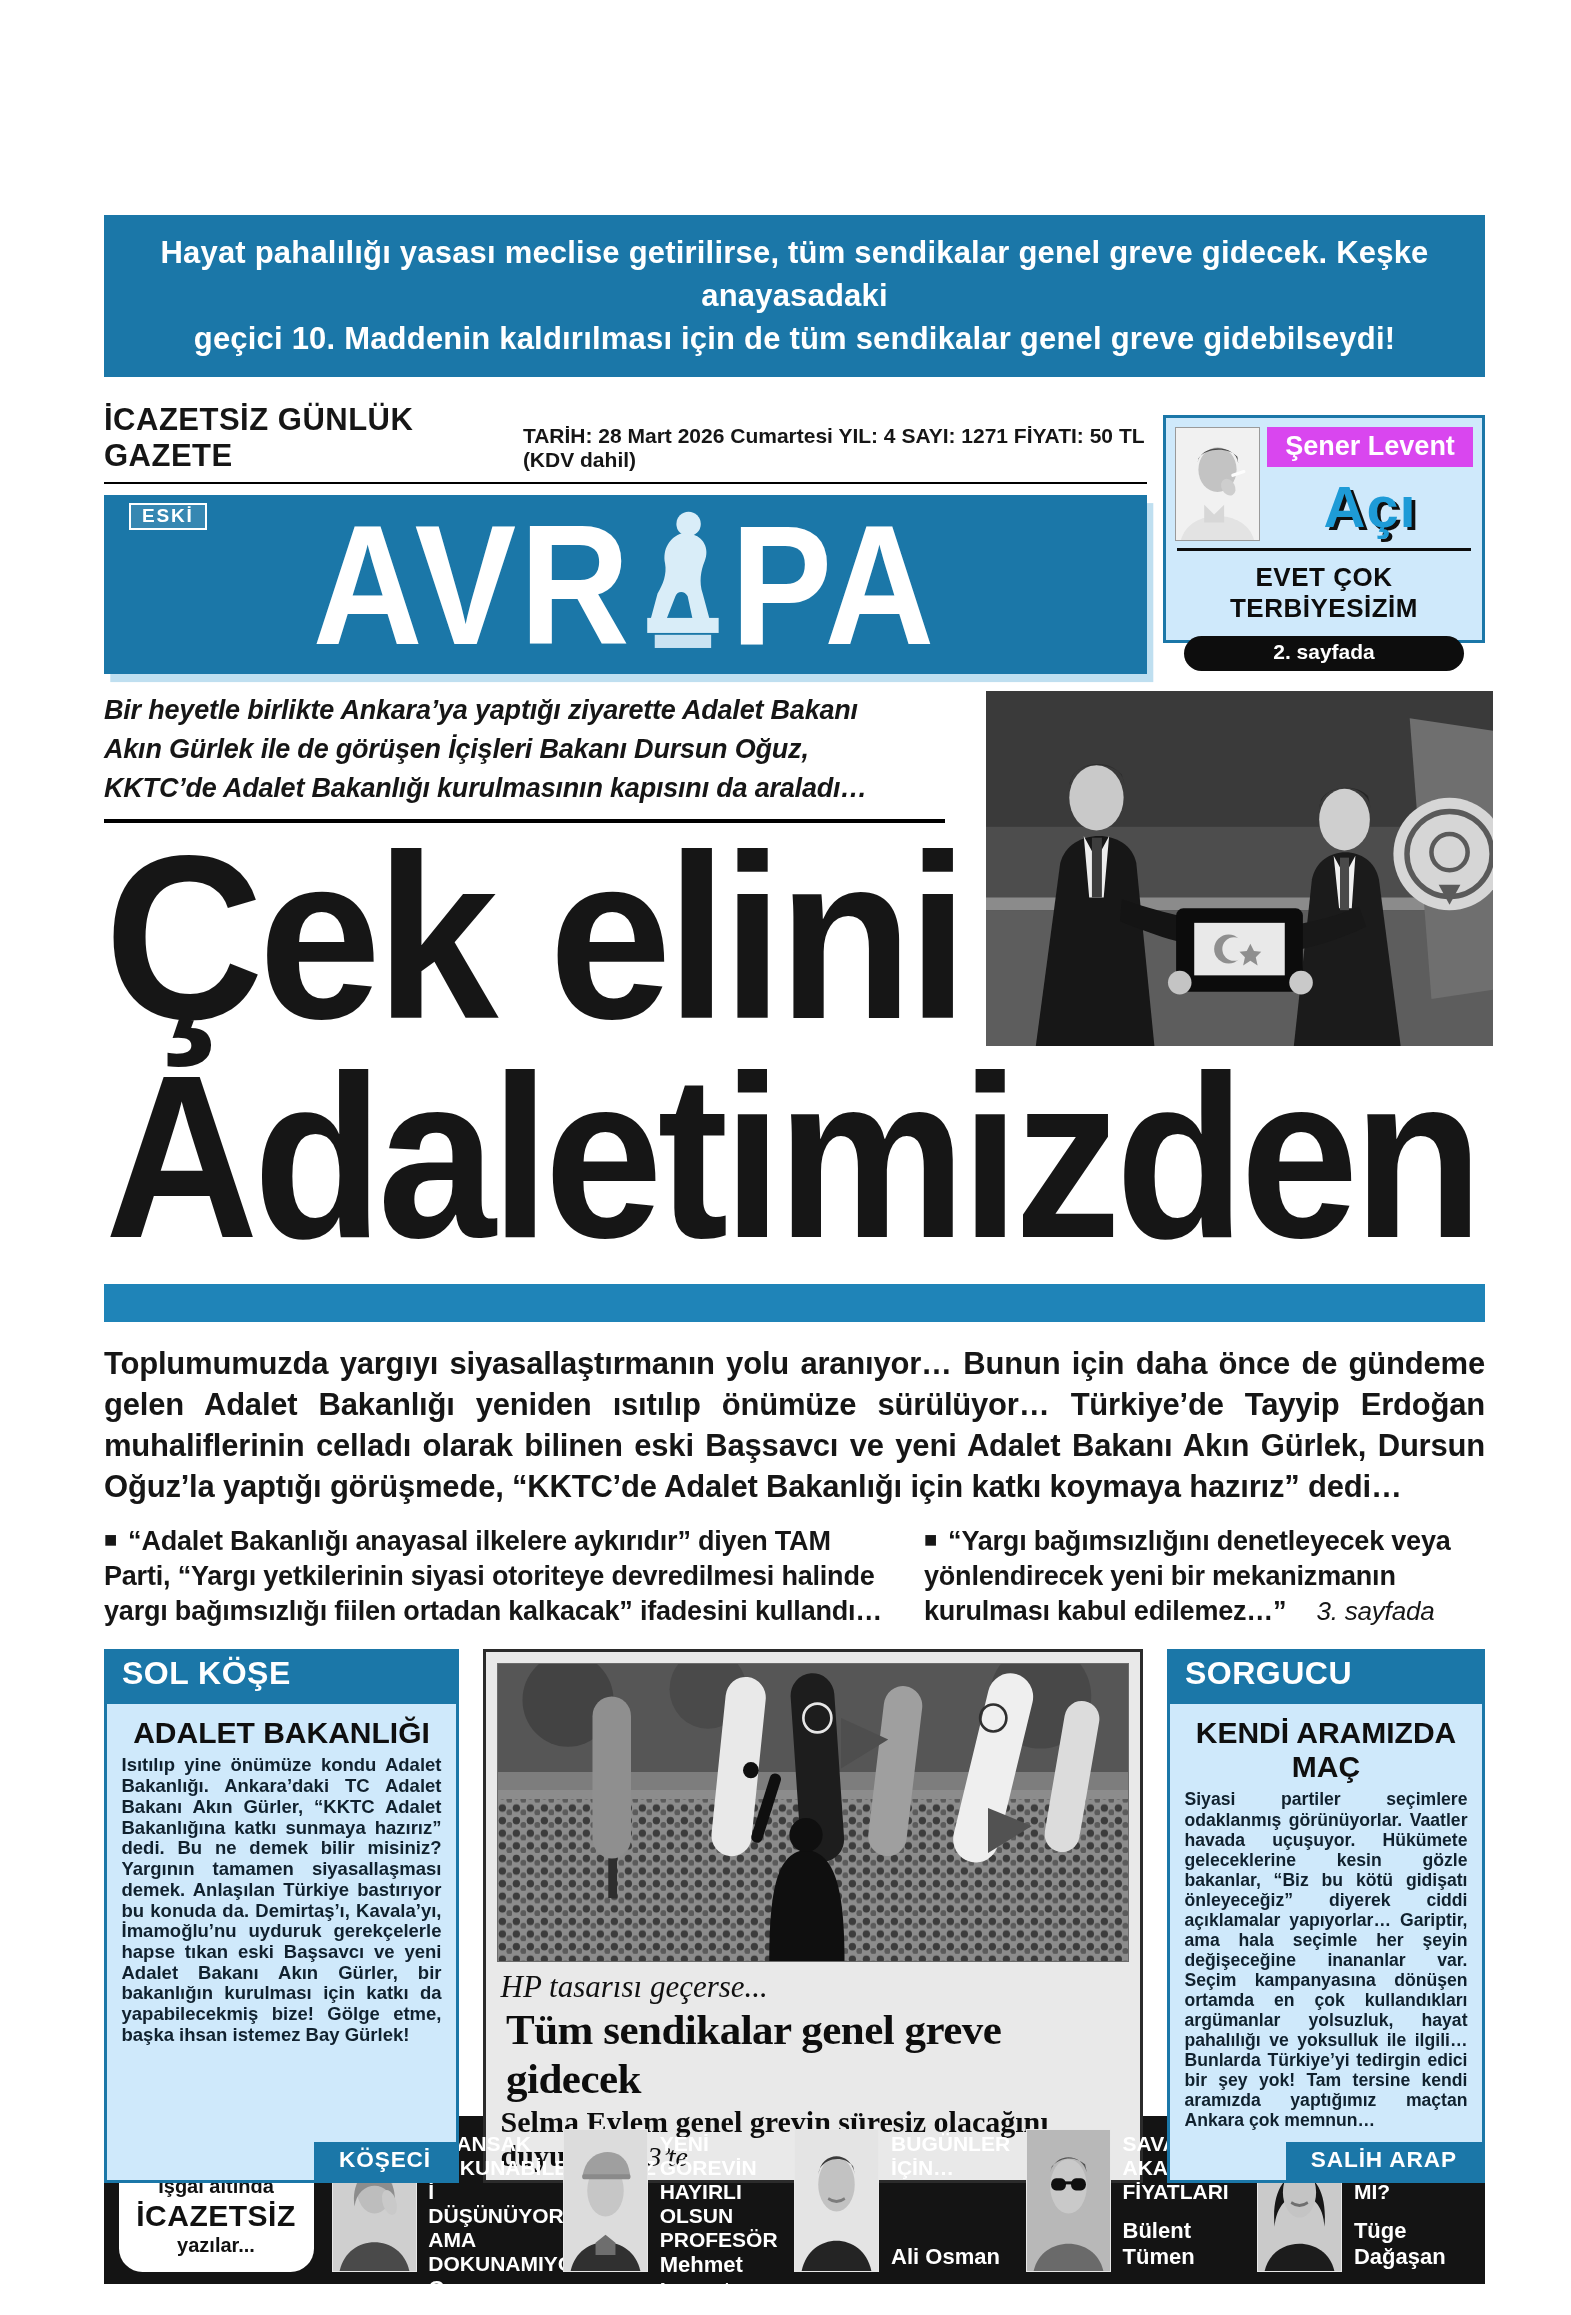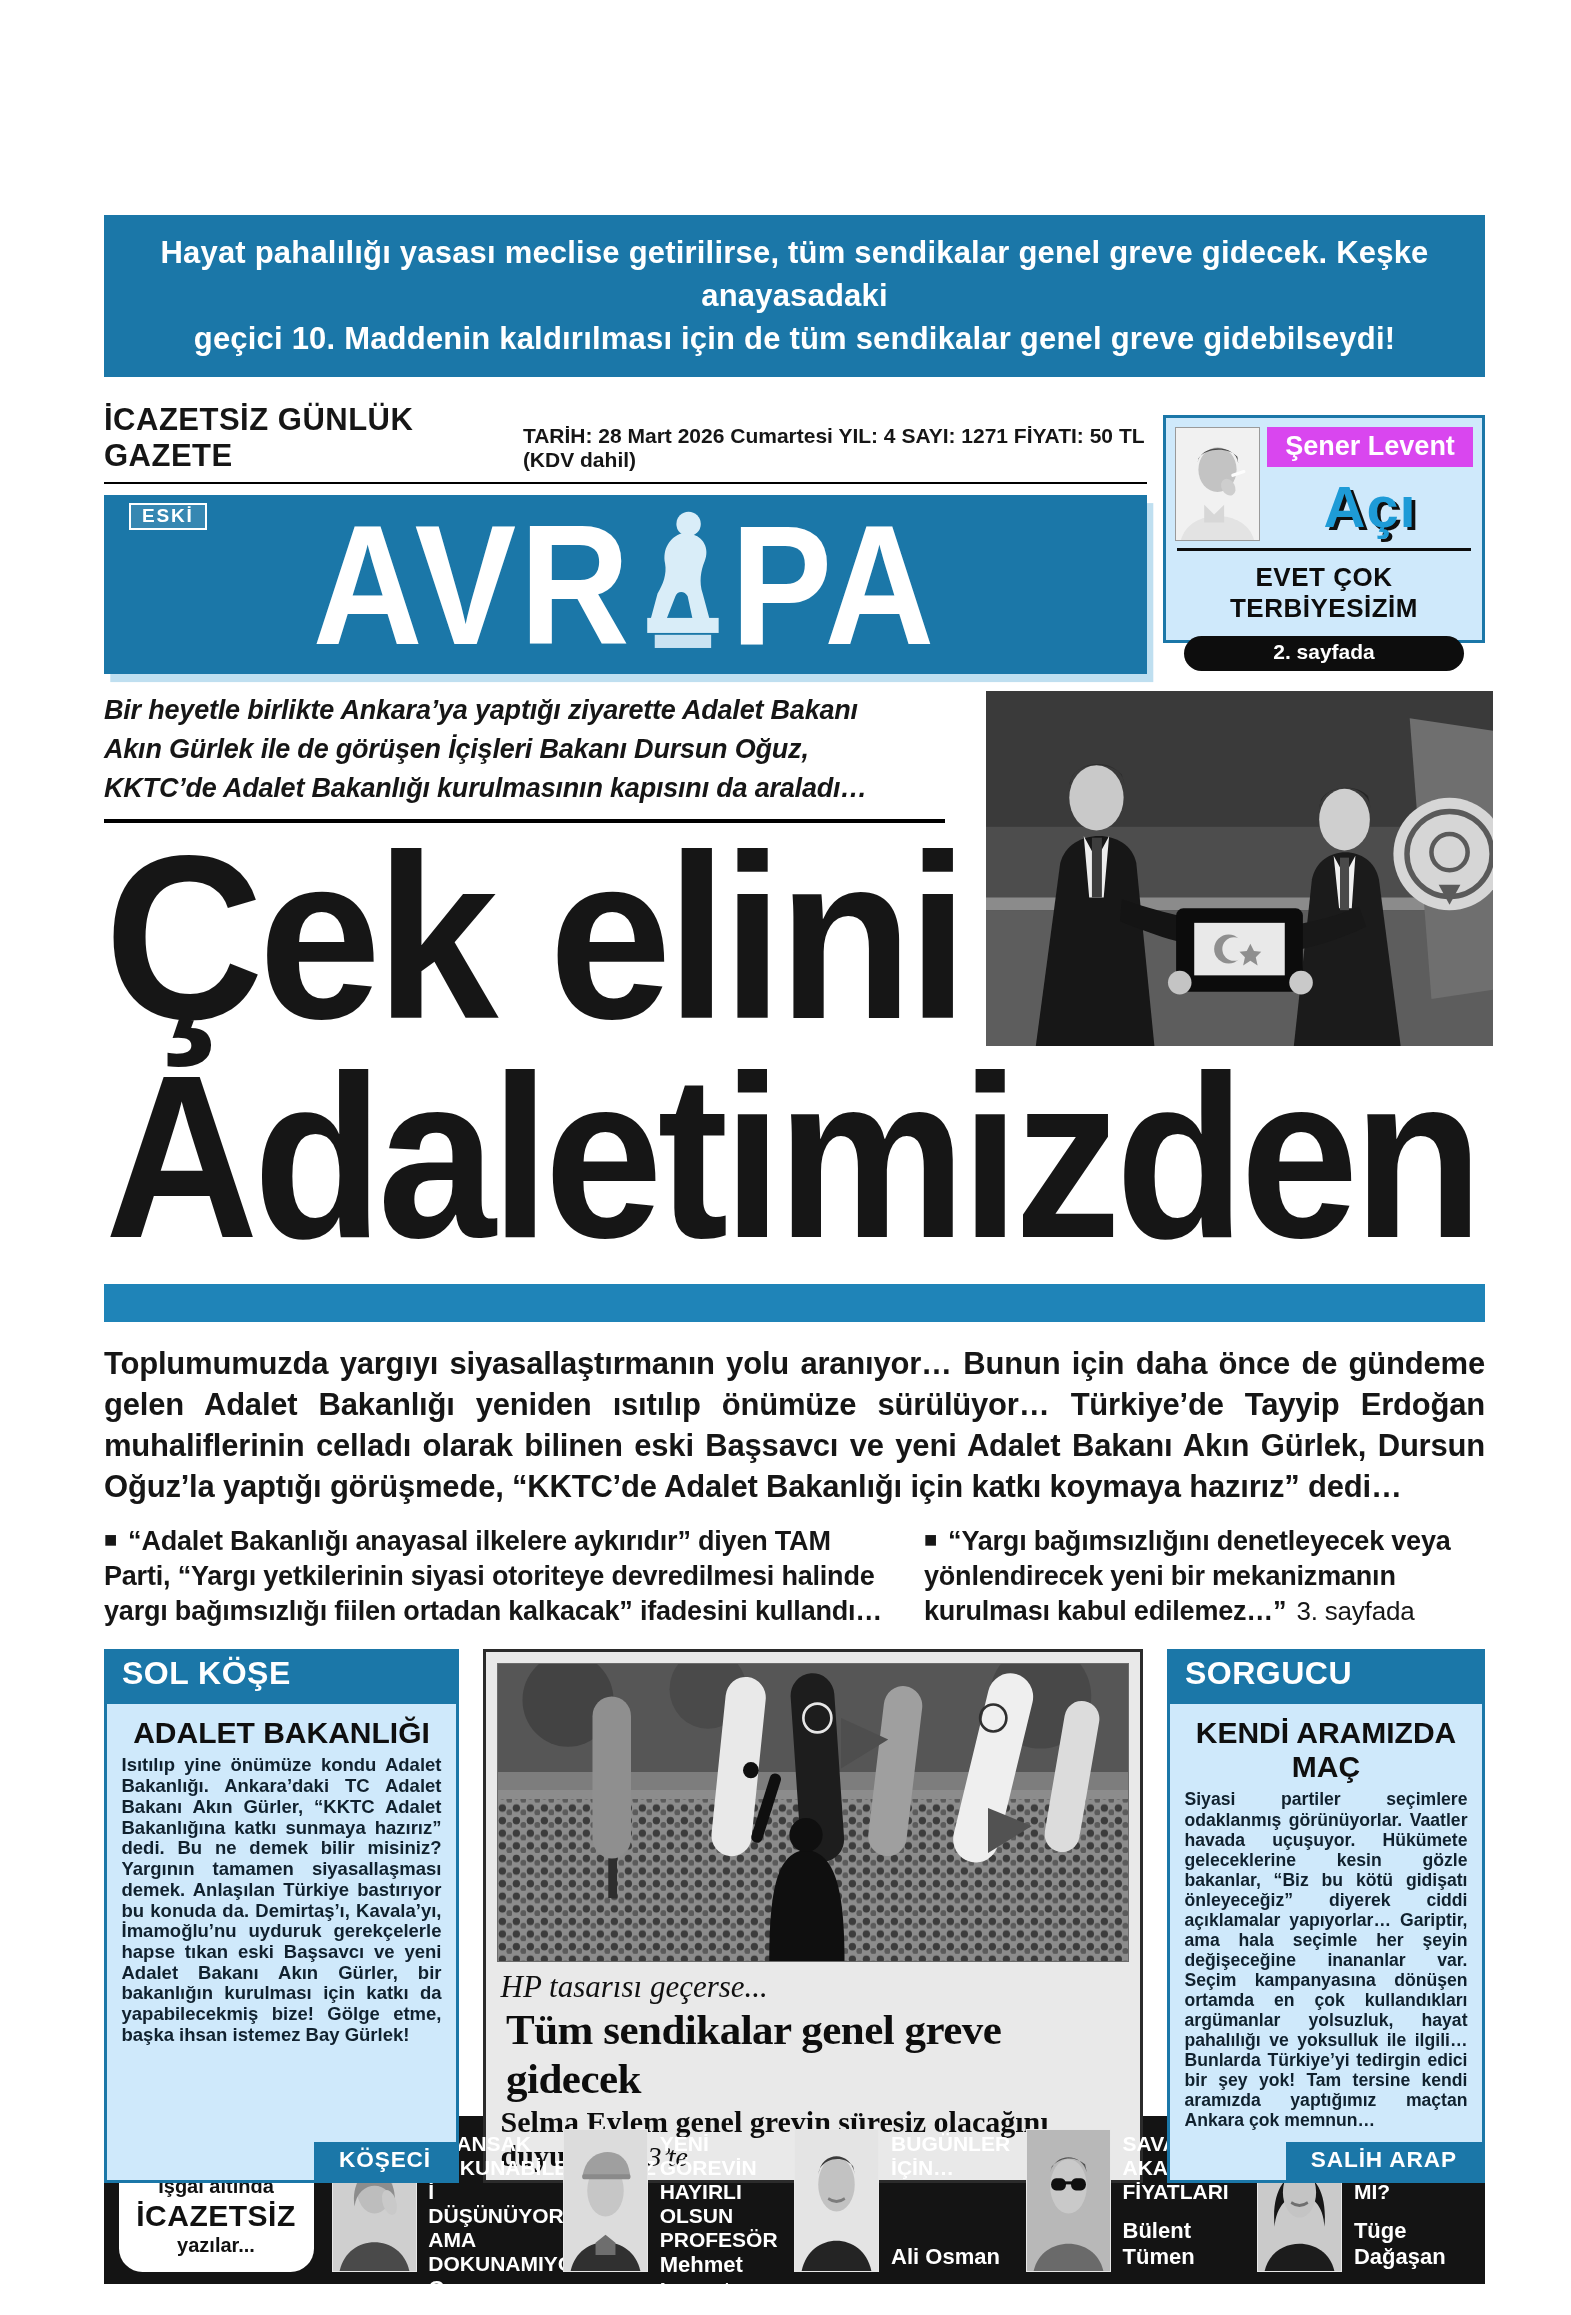--- a/index.html
+++ b/index.html
@@ -50,21 +50,21 @@
   .hl{display:block;overflow:visible;}
   .hl text{font-family:"Liberation Sans",sans-serif;font-weight:bold;fill:var(--ink);}
   .hl1{margin-top:9px;}
   .hl2{margin-top:-5.4px;}
   .bluebar{height:38px;background:var(--bar);margin-top:7.2px;}
   .lead{margin-top:22px;font-size:31px;font-weight:bold;line-height:1.32;text-align:justify;letter-spacing:-0.2px;}
 
   .bullets{display:grid;grid-template-columns:1fr 561px;column-gap:31px;margin-top:16.3px;}
   .bullet{font-size:27px;font-weight:bold;line-height:1.3;letter-spacing:-0.2px;}
   .sq{font-size:22px;margin-right:11px;position:relative;top:-2.7px;}
-  .pageref-italic{font-weight:normal;font-size:26px;margin-left:10px;}
+  .pageref-italic{font-style:italic;font-weight:normal;font-size:26px;margin-left:30px;}
 
   
   .cols{display:grid;grid-template-columns:355px 1fr 318px;column-gap:14.5px;margin-top:20px;height:447px;gap:24px;}
   .sidecol{display:flex;flex-direction:column;}
   .panel-header{background:var(--accent);color:#fff;font-weight:bold;font-size:32px;padding:5.4px 0 9px 18px;letter-spacing:0.5px;}
   .panel{border:3.6px solid var(--accent);background:var(--panel);padding:9px 14.5px 11px;flex:1;
     position:relative;overflow:hidden;}
   .panel-title{text-align:center;font-weight:bold;font-size:30px;color:#0f0f0f;margin:3.6px 0 5.4px;}
   .panel-body{font-weight:bold;text-align:justify;color:var(--navy);}
   .panel-body.lg{font-size:18.5px;line-height:1.12;}

